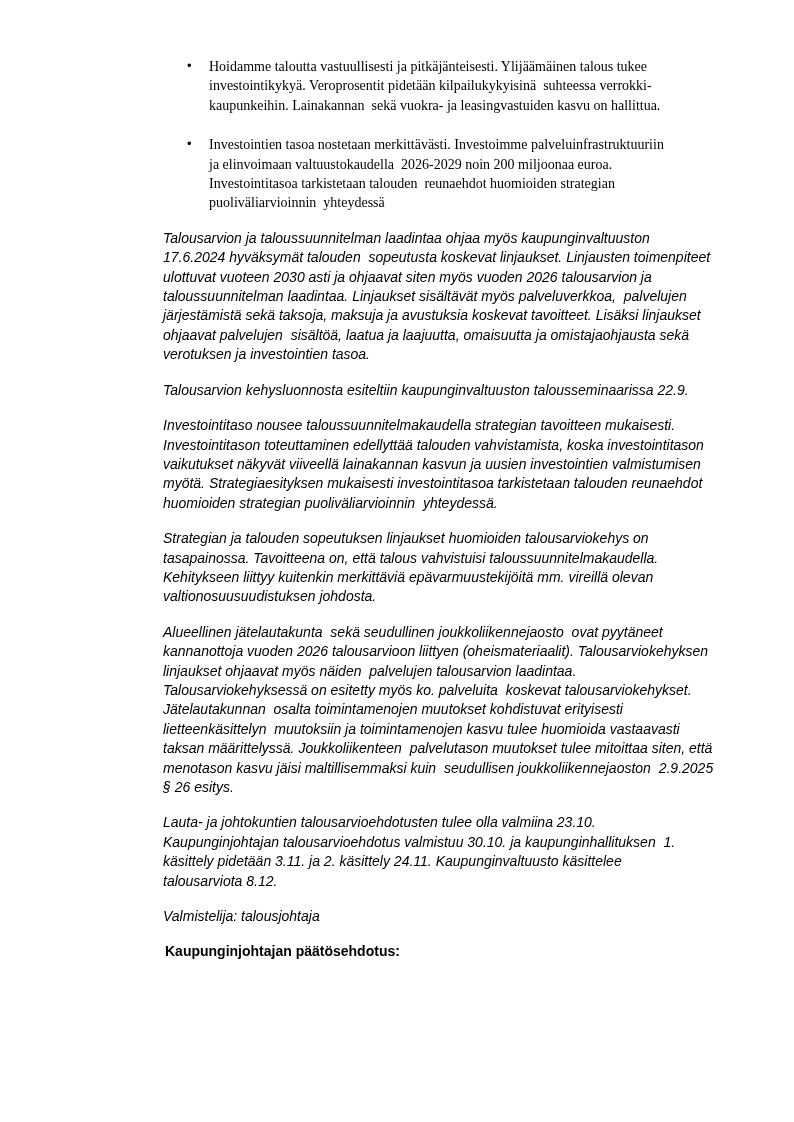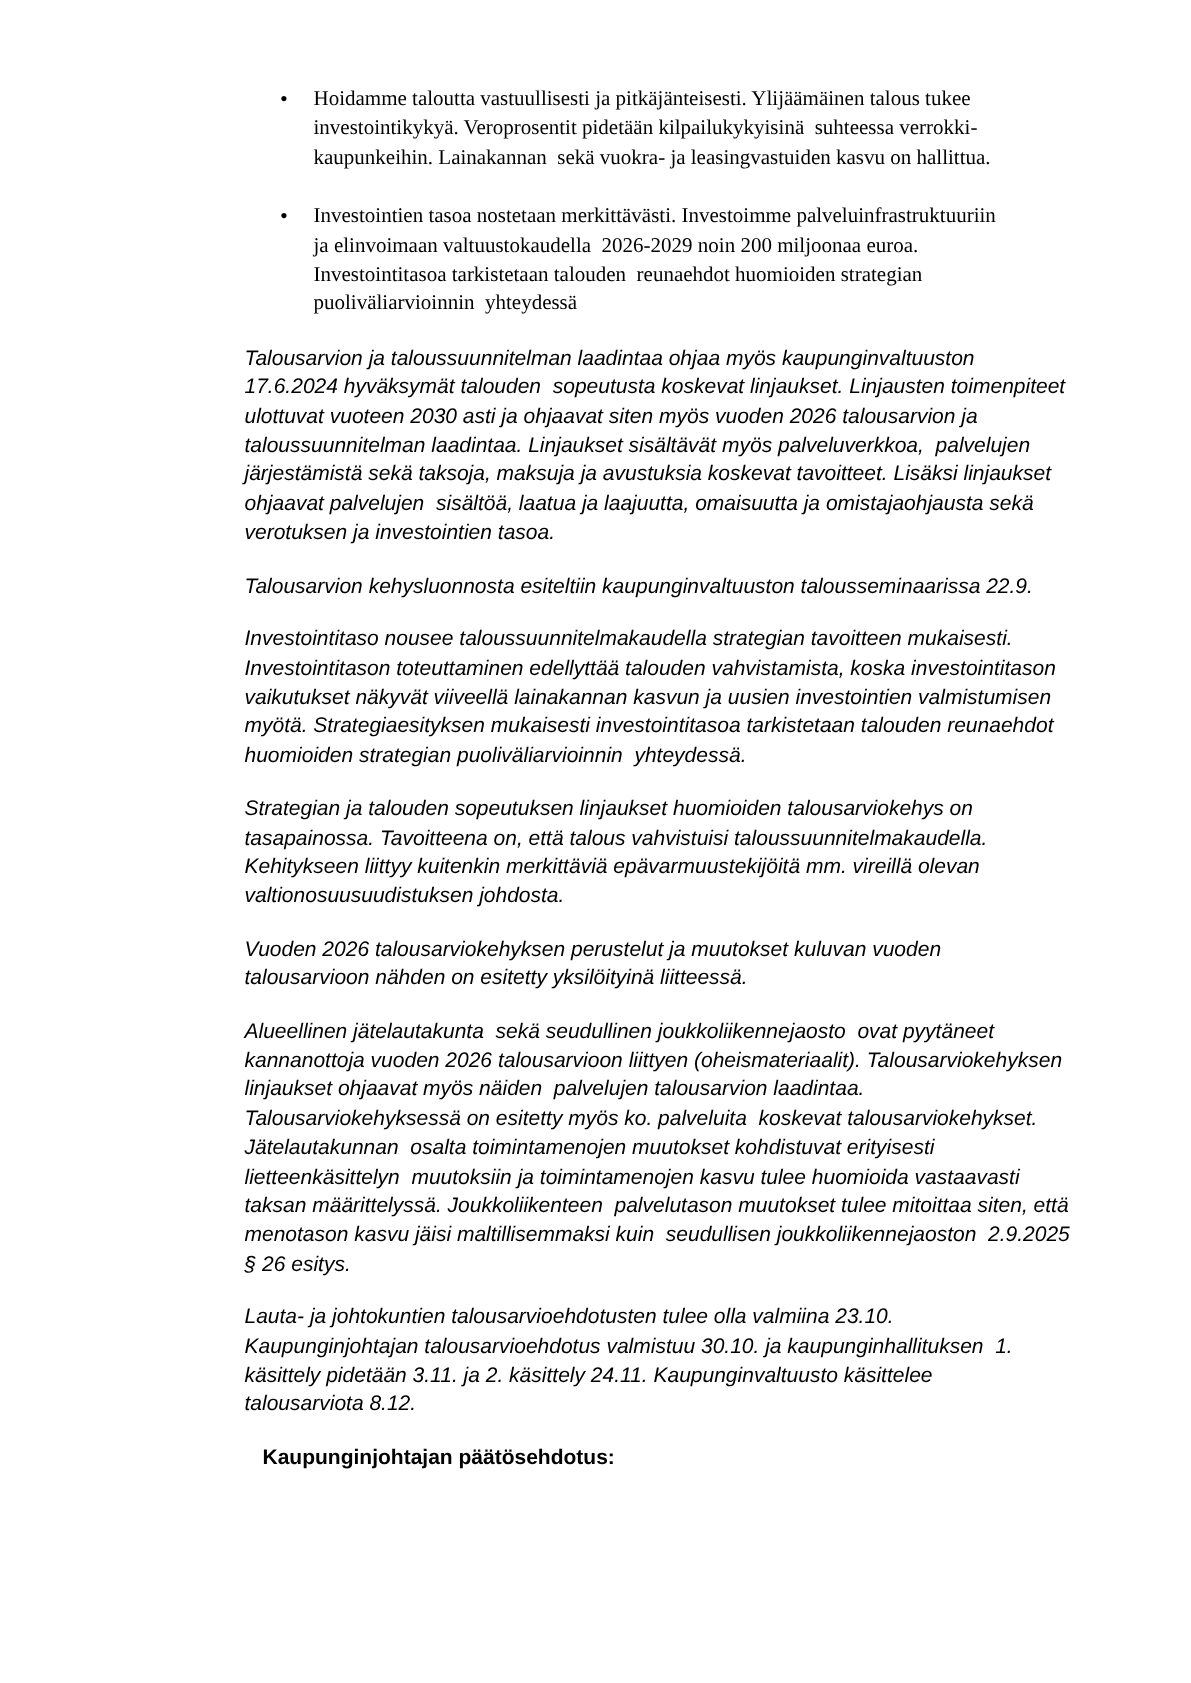--- a/index.html
+++ b/index.html
@@ -41,21 +41,21 @@
     position: absolute;
     left: 24px;
     top: -1px;
     font-size: 13px;
   }
   .bullet-text {
     white-space: pre;
     font-family: Liberation Serif, serif;
   }
   .decision-heading {
-    margin: 12px;
+    margin: 2px;
     font-weight: bold;
     white-space: pre;
   }
   .decision-body {
     margin: 0;
     white-space: pre;
   }
 </style>
 </head>
 <body>
@@ -92,35 +92,34 @@
 Investointitason toteuttaminen edellyttää talouden vahvistamista, koska investointitason
 vaikutukset näkyvät viiveellä lainakannan kasvun ja uusien investointien valmistumisen
 myötä. Strategiaesityksen mukaisesti investointitasoa tarkistetaan talouden reunaehdot
 huomioiden strategian puoliväliarvioinnin  yhteydessä.</p>
 
     <p class="para">Strategian ja talouden sopeutuksen linjaukset huomioiden talousarviokehys on
 tasapainossa. Tavoitteena on, että talous vahvistuisi taloussuunnitelmakaudella.
 Kehitykseen liittyy kuitenkin merkittäviä epävarmuustekijöitä mm. vireillä olevan
 valtionosuusuudistuksen johdosta.</p>
 
-    <p class="para">Vuoden 2026 talousarviokehyksen perustelut ja muutokset kuluvan vuoden
-talousarvioon nähden on esitetty yksilöityinä liitteessä.</p>
 
     <p class="para">Alueellinen jätelautakunta  sekä seudullinen joukkoliikennejaosto  ovat pyytäneet
 kannanottoja vuoden 2026 talousarvioon liittyen (oheismateriaalit). Talousarviokehyksen
 linjaukset ohjaavat myös näiden  palvelujen talousarvion laadintaa.
 Talousarviokehyksessä on esitetty myös ko. palveluita  koskevat talousarviokehykset.
 Jätelautakunnan  osalta toimintamenojen muutokset kohdistuvat erityisesti
 lietteenkäsittelyn  muutoksiin ja toimintamenojen kasvu tulee huomioida vastaavasti
 taksan määrittelyssä. Joukkoliikenteen  palvelutason muutokset tulee mitoittaa siten, että
 menotason kasvu jäisi maltillisemmaksi kuin  seudullisen joukkoliikennejaoston  2.9.2025
 § 26 esitys.</p>
 
     <p class="para">Lauta- ja johtokuntien talousarvioehdotusten tulee olla valmiina 23.10.
 Kaupunginjohtajan talousarvioehdotus valmistuu 30.10. ja kaupunginhallituksen  1.
 käsittely pidetään 3.11. ja 2. käsittely 24.11. Kaupunginvaltuusto käsittelee
 talousarviota 8.12.</p>
 
+    <p class="para">Valmistelija: talousjohtaja</p>
 
     <p class="decision-heading">Kaupunginjohtajan päätösehdotus:</p>
 
   </div>
 </div>
 
 </body></html>

